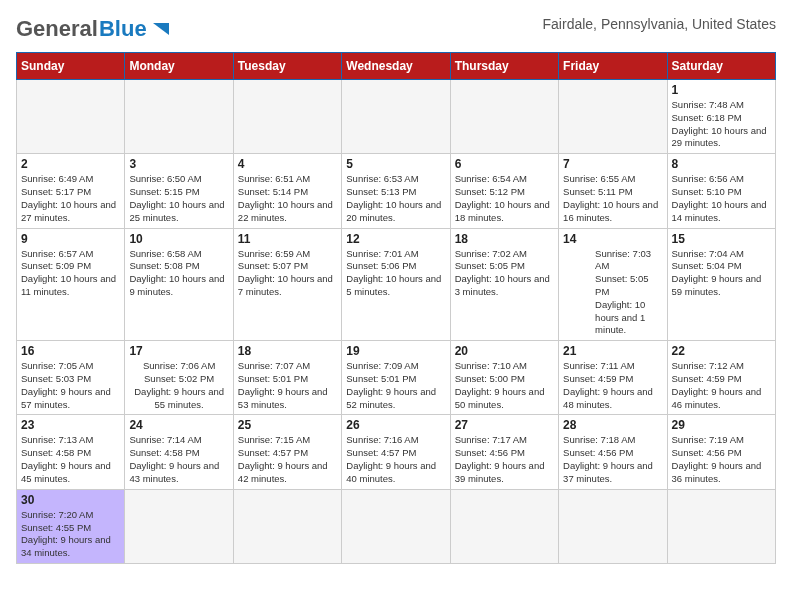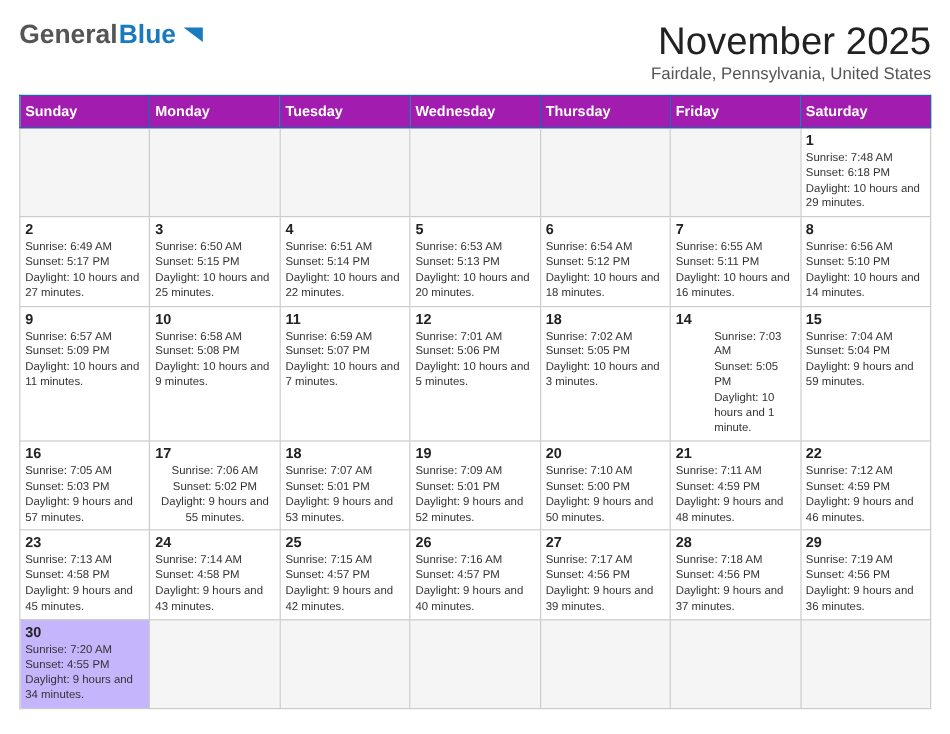--- a/index.html
+++ b/index.html
@@ -36,21 +36,21 @@
     .subtitle {
       font-size: 14px;
       color: #555;
     }
     .calendar-table {
       width: 100%;
       border-collapse: collapse;
       font-size: 11px;
     }
     .calendar-table th {
-      background-color: #a21caf;
+      background-color: #b91c1c;
       color: #fff;
       padding: 6px 4px;
       text-align: left;
       font-size: 12px;
       font-weight: bold;
       border: 1px solid #1a66b0;
     }
     .calendar-table td {
       border: 1px solid #ccc;
       vertical-align: top;
@@ -88,21 +88,20 @@
   <div class="logo-area">
     <div class="logo-icon">
       <span style="font-size:22px; font-weight:bold; color:#555;">General</span>
       <span style="font-size:22px; font-weight:bold; color:#1a7abf; margin-left:1px;">Blue</span>
       <svg width="22" height="22" viewBox="0 0 22 22" style="margin-left:3px;">
         <polygon points="3,5 19,5 19,17" fill="#1a7abf"></polygon>
       </svg>
     </div>
   </div>
   <div class="title-area">
-    <div class="main-title">November 2025</div>
     <div class="subtitle">Fairdale, Pennsylvania, United States</div>
   </div>
 </div>
 
 <table class="calendar-table">
   <thead>
     <tr>
     <th>Sunday</th>
         <th>Monday</th>
         <th>Tuesday</th>

